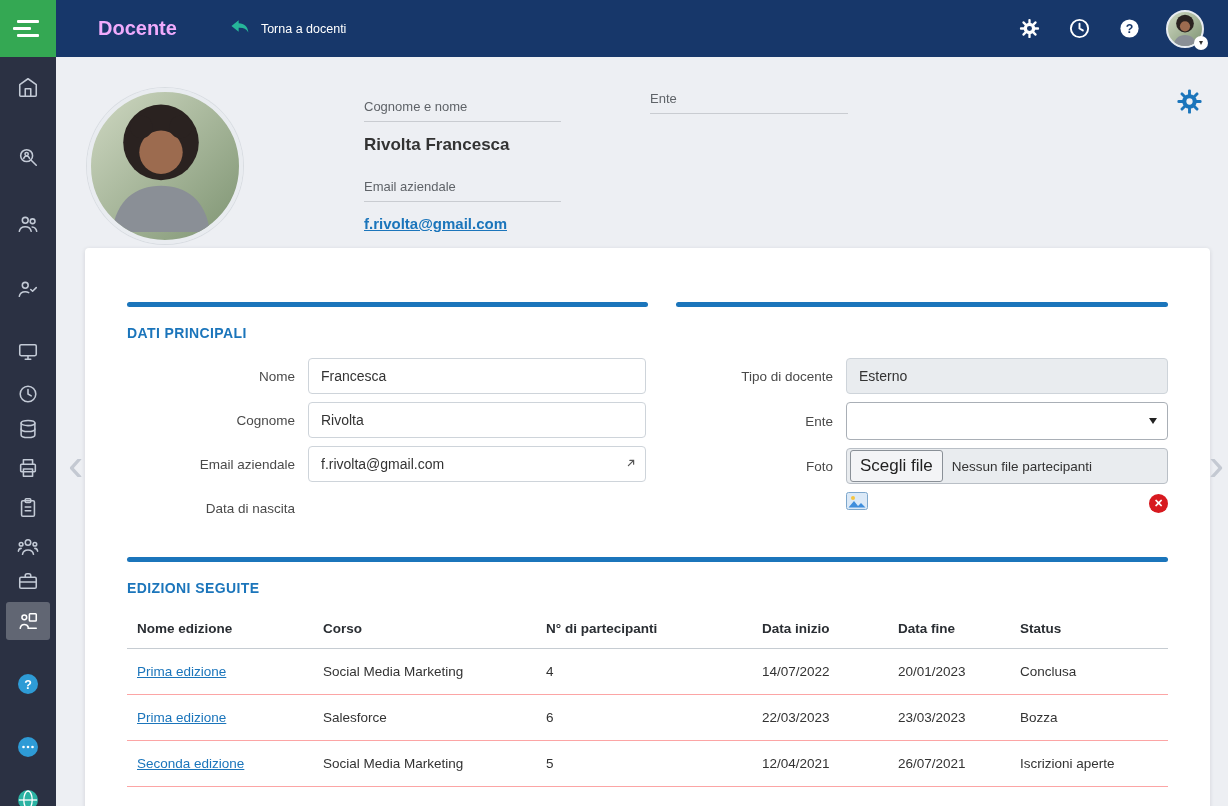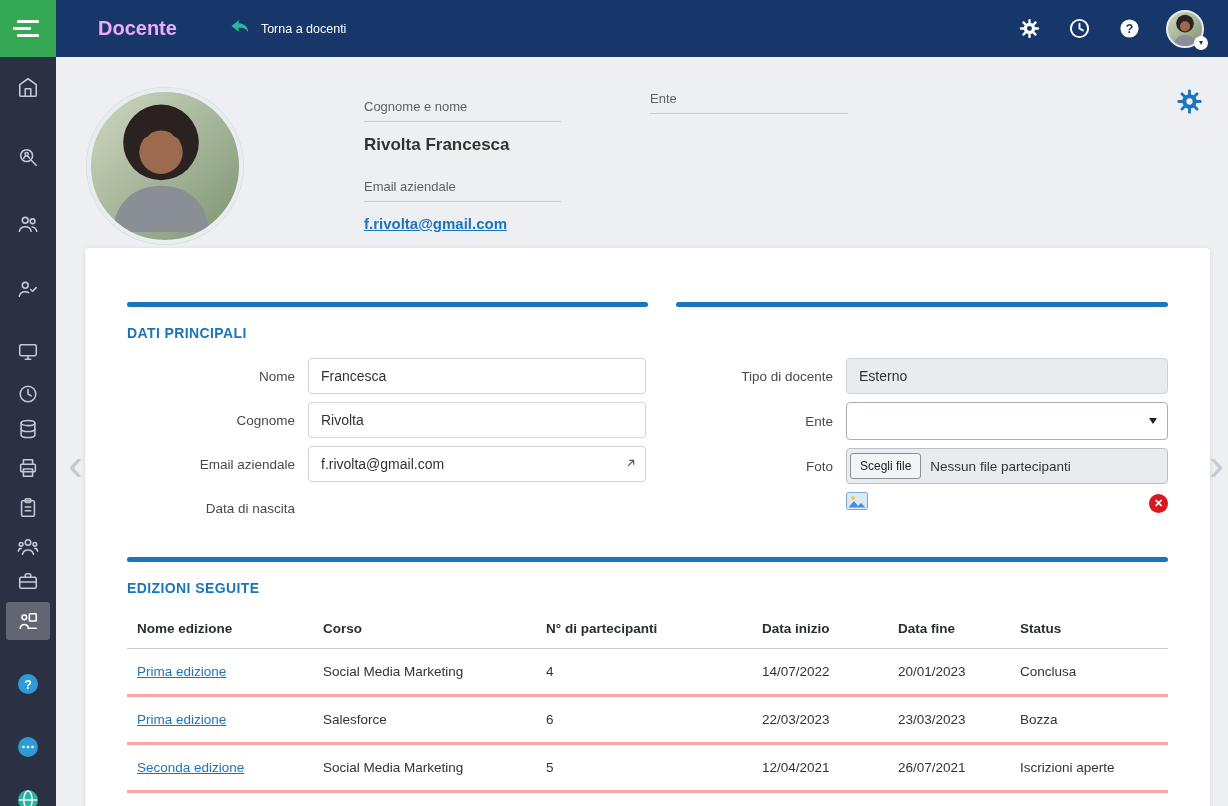--- a/index.html
+++ b/index.html
@@ -61,30 +61,30 @@
   .mailarrow{position:absolute;right:9px;top:50%;transform:translateY(-50%);}
   .calicon{position:absolute;right:8px;top:50%;transform:translateY(-50%);width:17px;height:15px;
     border:1.5px solid #6b7075;border-radius:2px;display:flex;align-items:center;justify-content:center;
     font-size:8px;font-weight:700;color:#444;background:#fff;}
   .selectbox{height:36px;border:1px solid #a9afb6;border-radius:4px;background:#fff;display:flex;
     align-items:center;justify-content:flex-end;padding:0 10px;cursor:pointer;}
   .selcaret{width:0;height:0;border-left:4.5px solid transparent;border-right:4.5px solid transparent;
     border-top:6px solid #222;}
   .filebox{height:36px;box-sizing:border-box;border:1px solid #b9bfc6;border-radius:4px;background:#e9ecef;
     display:flex;align-items:center;padding:0 3px;}
-  .filebtn{border:1px solid #8a9097;background:#f3f4f6;border-radius:3px;padding:5px 9px;font-size:12px;
+  .filebtn{border:1px solid #8a9097;background:#f3f4f6;border-radius:3px;padding:5px 9px;font-size:17px;
     color:#222;white-space:nowrap;cursor:pointer;}
   .filetext{margin-left:9px;font-size:13.5px;color:#333;white-space:nowrap;}
   .fotorow{display:flex;align-items:center;justify-content:space-between;margin-left:170px;margin-top:8px;}
   .delbtn{width:19px;height:19px;border-radius:50%;background:#d7191f;color:#fff;display:flex;
     align-items:center;justify-content:center;font-size:11px;font-weight:700;cursor:pointer;line-height:1;}
   .divider{margin-top:23px;}
   table{width:100%;border-collapse:collapse;margin-top:13px;}
   th{padding:12px 10px;font-size:13.5px;color:#2a2e33;text-align:left;border-bottom:1px solid #c6ccd2;font-weight:700;}
-  td{padding:15px 10px;font-size:13.5px;color:#333;border-bottom:3px solid #fca5a5;}
+  td{padding:15px 10px;font-size:13.5px;color:#333;border-bottom:1px solid #fca5a5;}
   a.rowlink{color:#1b75bb;text-decoration:underline;cursor:pointer;}
   .chev{position:absolute;font-size:46px;color:#c4c9d2;line-height:1;cursor:pointer;user-select:none;z-index:4;}
   .chev.left{left:12px;top:384px;}
   .chev.right{right:4px;top:384px;}
 </style>
 </head>
 <body>
 
 <div class="topbar">
   <div class="burger">

